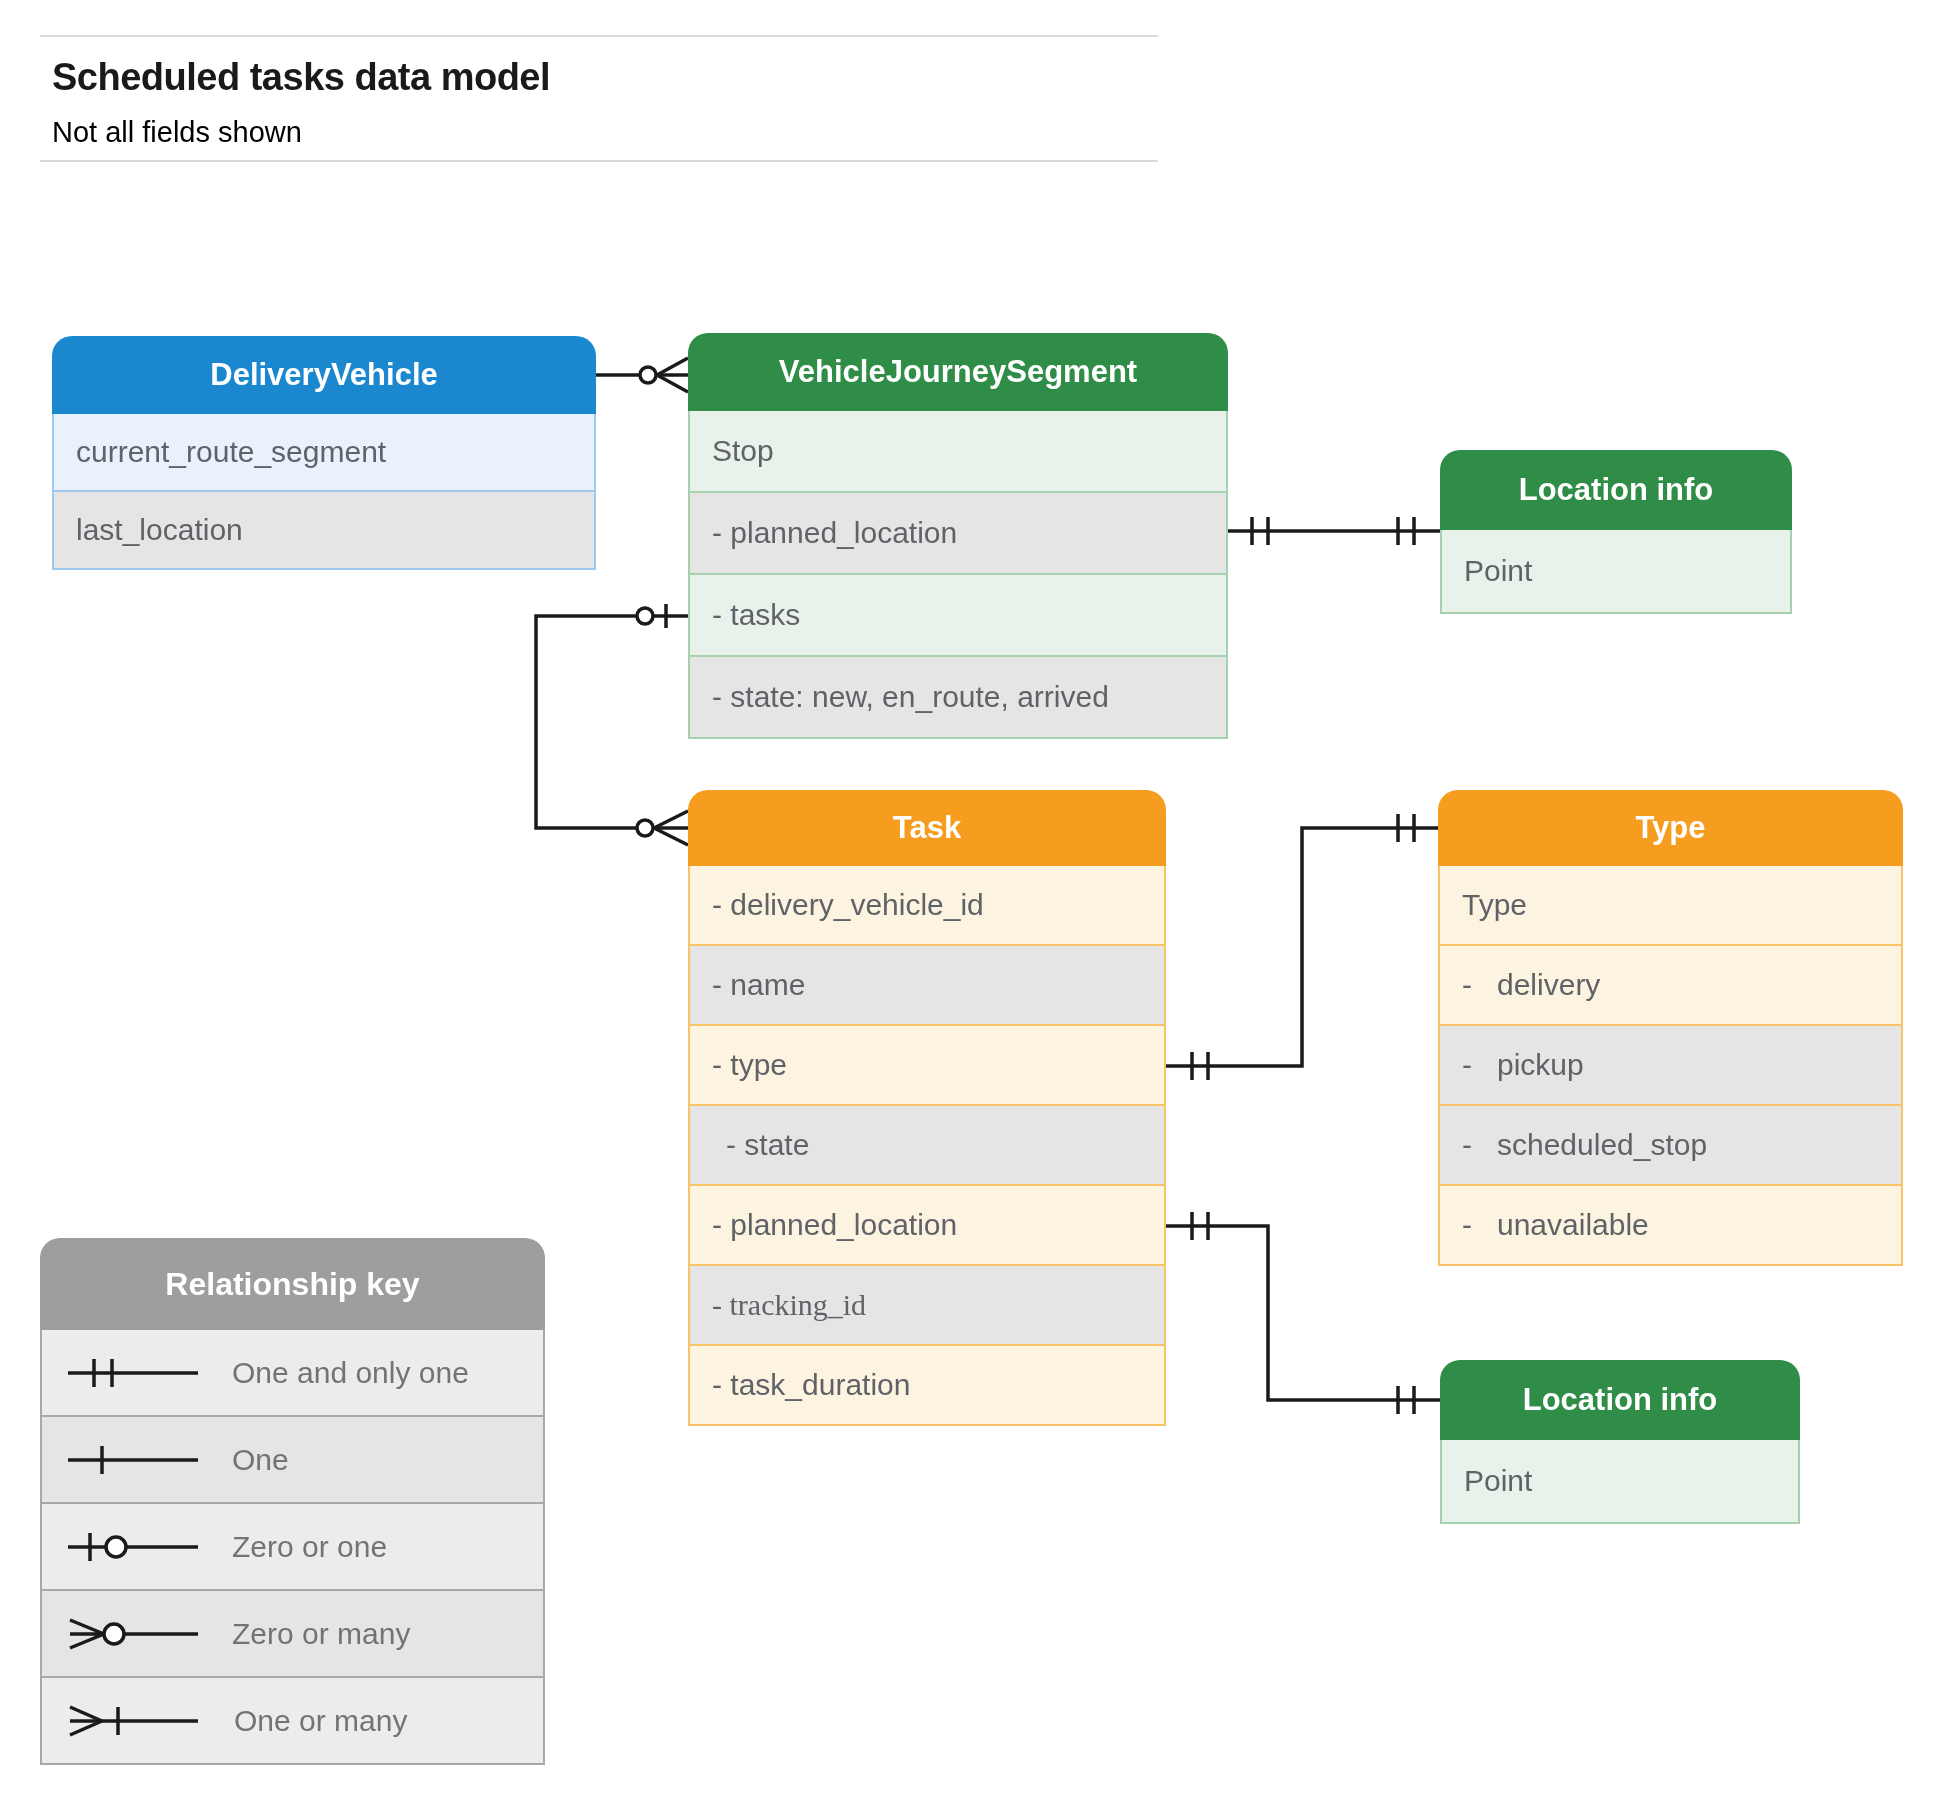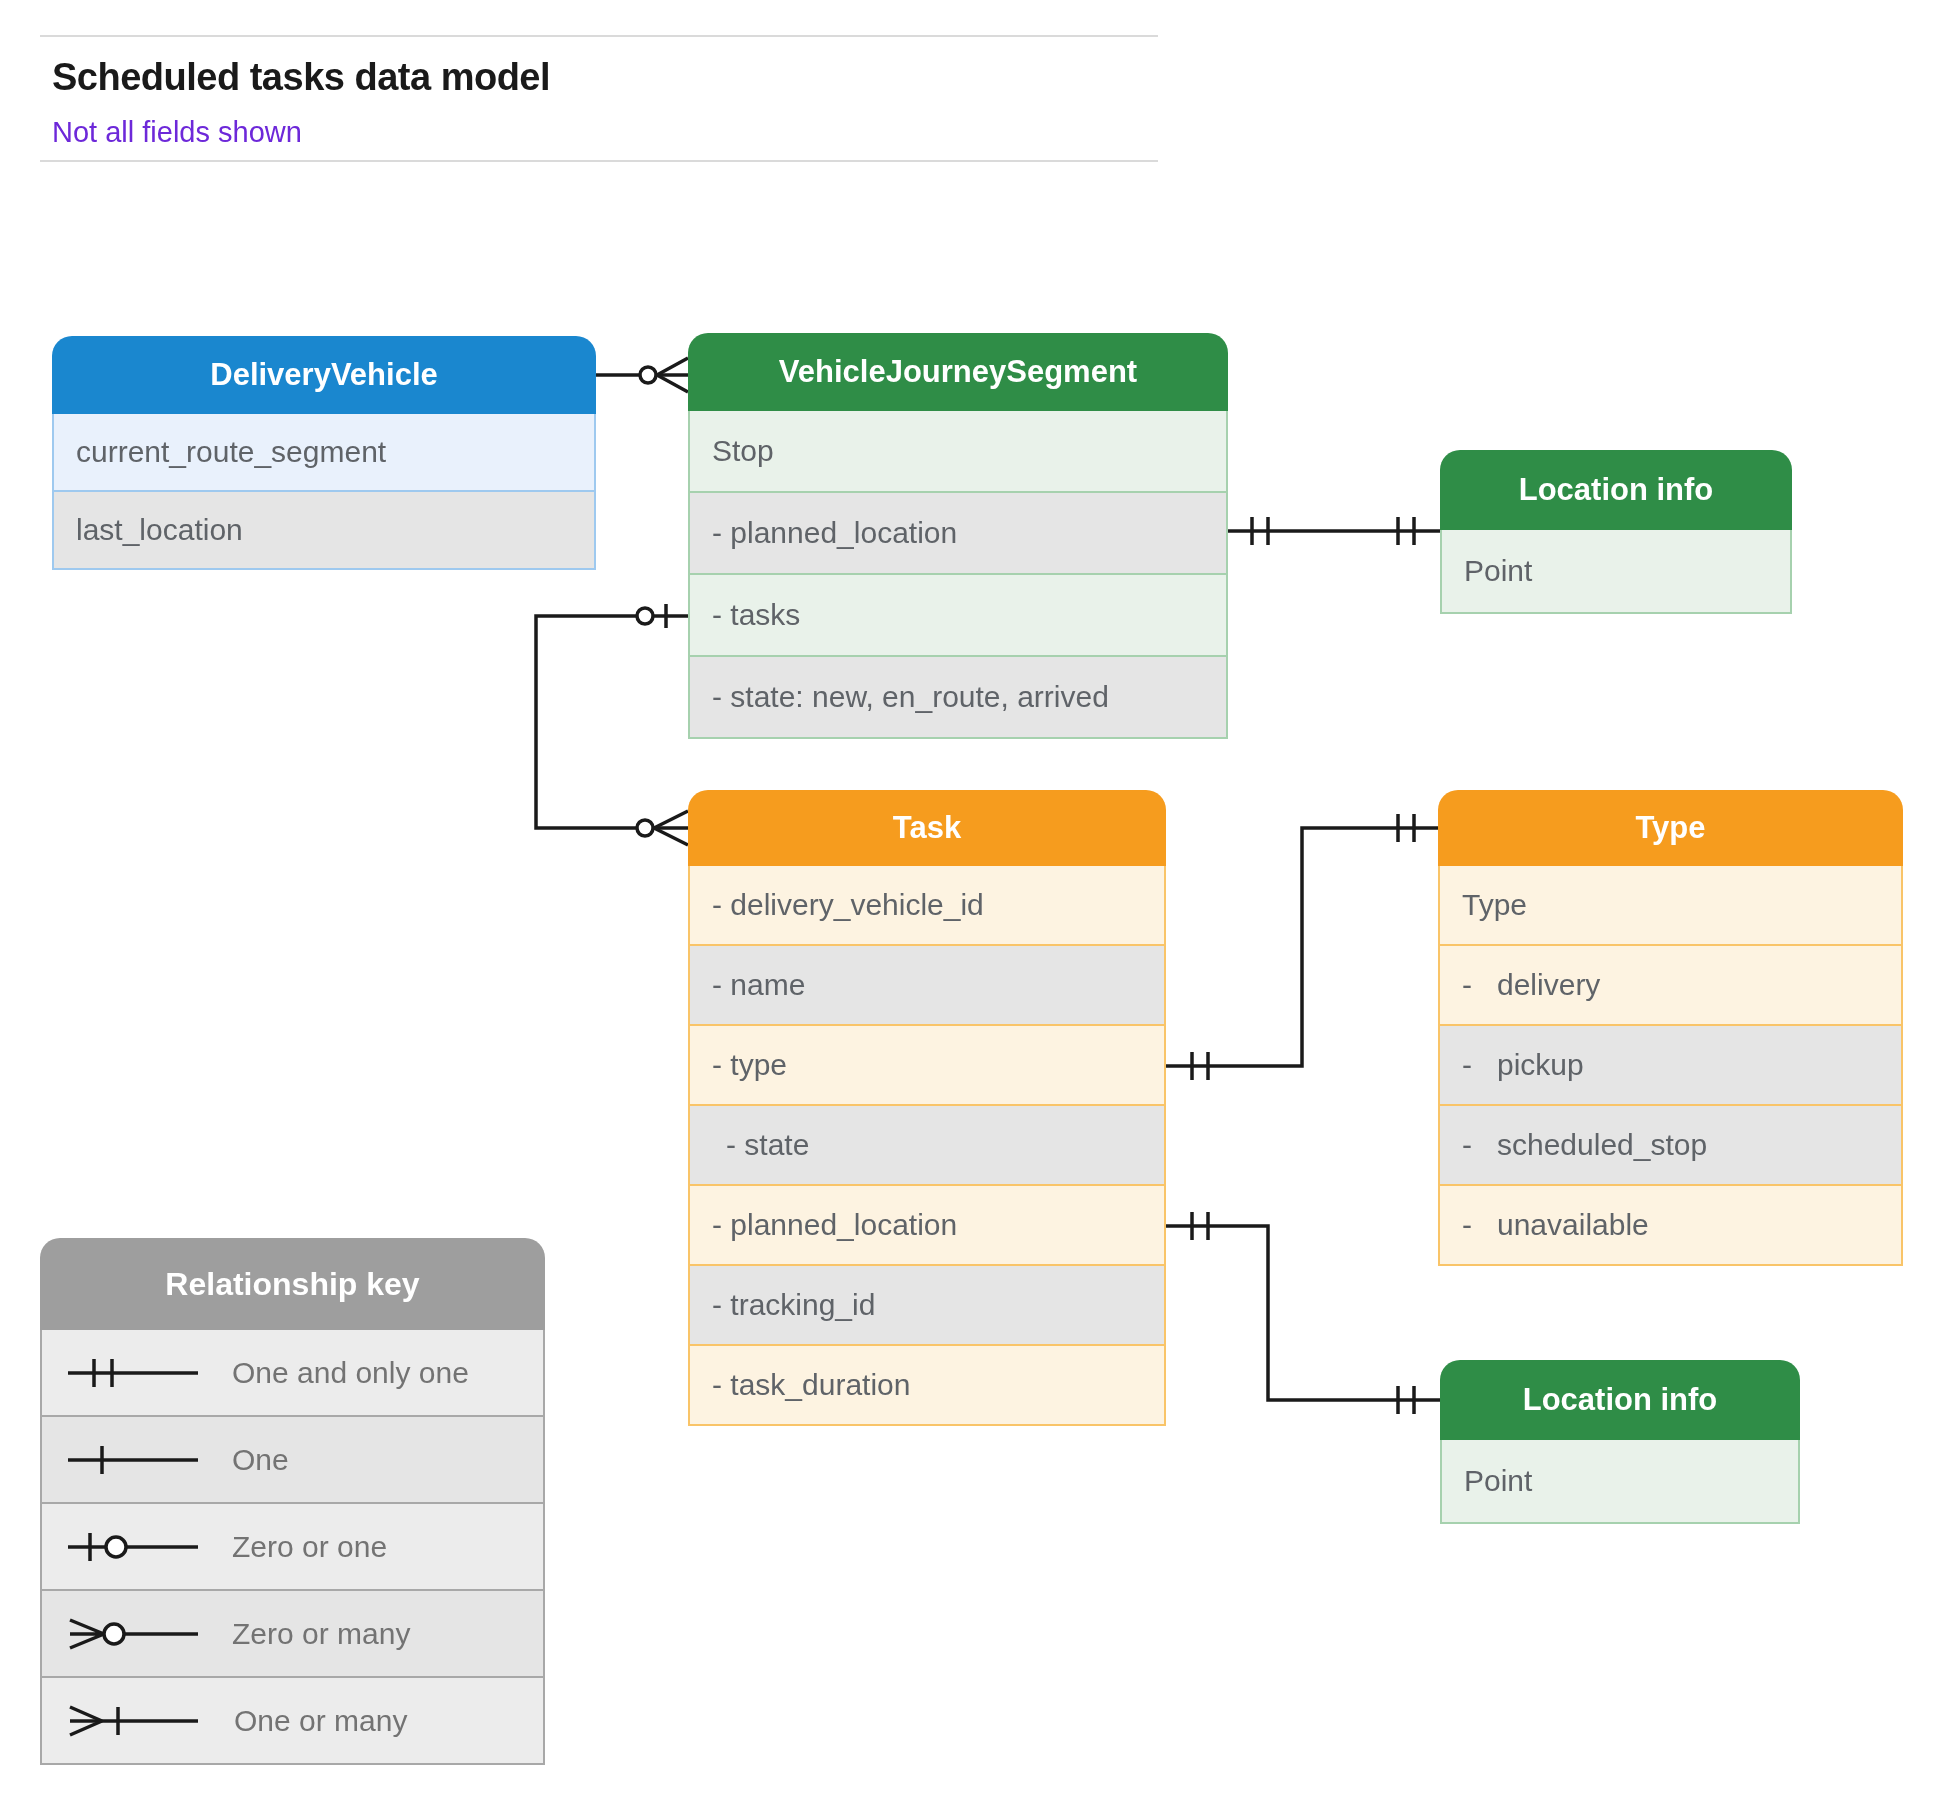--- a/index.html
+++ b/index.html
@@ -4,21 +4,21 @@
 <style>
   html,body{margin:0;padding:0;background:#ffffff;}
   body{font-family:"Liberation Sans", sans-serif; -webkit-font-smoothing:antialiased;}
   .canvas{position:relative;width:1940px;height:1805px;background:#ffffff;overflow:hidden;}
 
   .rule{position:absolute;left:40px;width:1118px;border-top:2px solid #dadada;}
   .rule-top{top:35px;}
   .rule-bottom{top:160px;}
 
   .page-title{position:absolute;left:52px;top:56px;font-size:38px;font-weight:bold;color:#1a1a1a;letter-spacing:-0.5px;}
-  .page-subtitle{position:absolute;left:52px;top:116px;font-size:29px;color:#6d28d9;}
+  .page-subtitle{position:absolute;left:52px;top:116px;font-size:29px;color:#000000;}
 
   .connectors{position:absolute;left:0;top:0;width:1940px;height:1805px;pointer-events:none;}
   .connectors path{stroke:#1a1a1a;stroke-width:3.5;fill:none;}
   .connectors circle{stroke:#1a1a1a;stroke-width:3.5;fill:#ffffff;}
 
   .entity{position:absolute;}
   .entity-header{border-radius:20px 20px 0 0;color:#ffffff;font-weight:bold;font-size:31px;
                  display:flex;align-items:center;justify-content:center;background:var(--hdr);}
   .entity-body{border:2px solid var(--border);border-top:none;background:#fff;}
   .entity-row{display:flex;align-items:center;padding-left:22px;font-size:30px;color:#5f6368;
@@ -117,21 +117,21 @@
   <div class="entity orange" style="left:688px;top:790px;width:478px;">
     <div class="entity-header" style="height:76px;">
       <span>Task</span>
     </div>
     <div class="entity-body">
       <div class="entity-row alt" style="height:78px;"><span>- delivery_vehicle_id</span></div>
       <div class="entity-row" style="height:78px;"><span>- name</span></div>
       <div class="entity-row alt" style="height:78px;"><span>- type</span></div>
       <div class="entity-row" style="height:78px;padding-left:36px;"><span>- state</span></div>
       <div class="entity-row alt" style="height:78px;"><span>- planned_location</span></div>
-      <div class="entity-row" style="height:78px;"><span>- tracking_id</span></div>
+      <div class="entity-row" style="height:78px;font-family:Liberation Serif, serif;"><span>- tracking_id</span></div>
       <div class="entity-row alt" style="height:78px;"><span>- task_duration</span></div>
     </div>
   </div>
 
   <div class="entity orange" style="left:1438px;top:790px;width:465px;">
     <div class="entity-header" style="height:76px;">
       <span>Type</span>
     </div>
     <div class="entity-body">
       <div class="entity-row alt" style="height:78px;"><span>Type</span></div>

